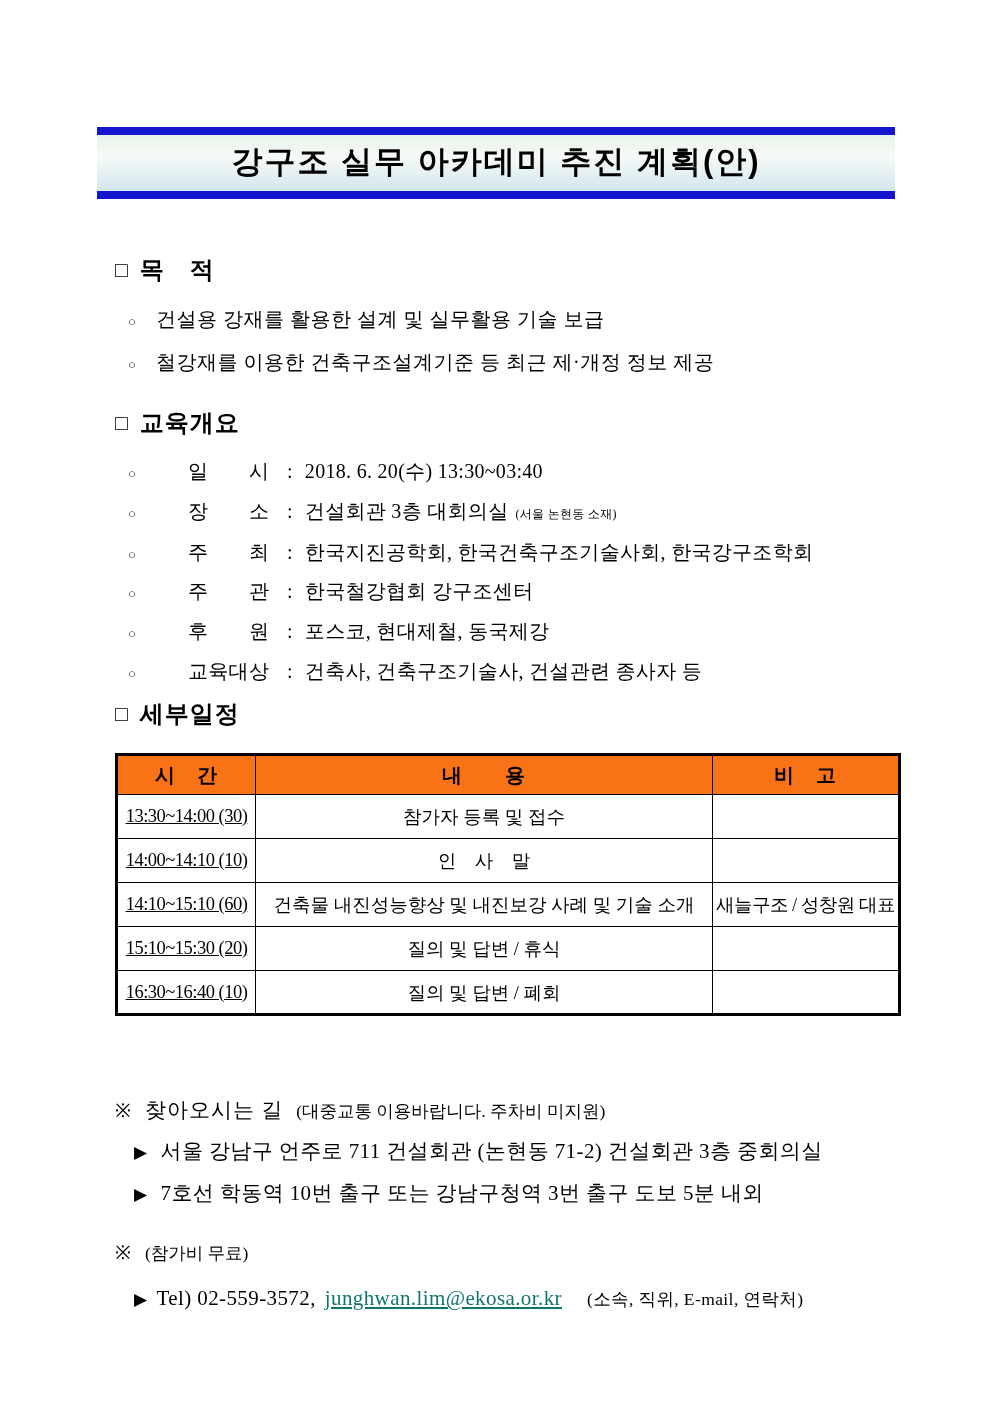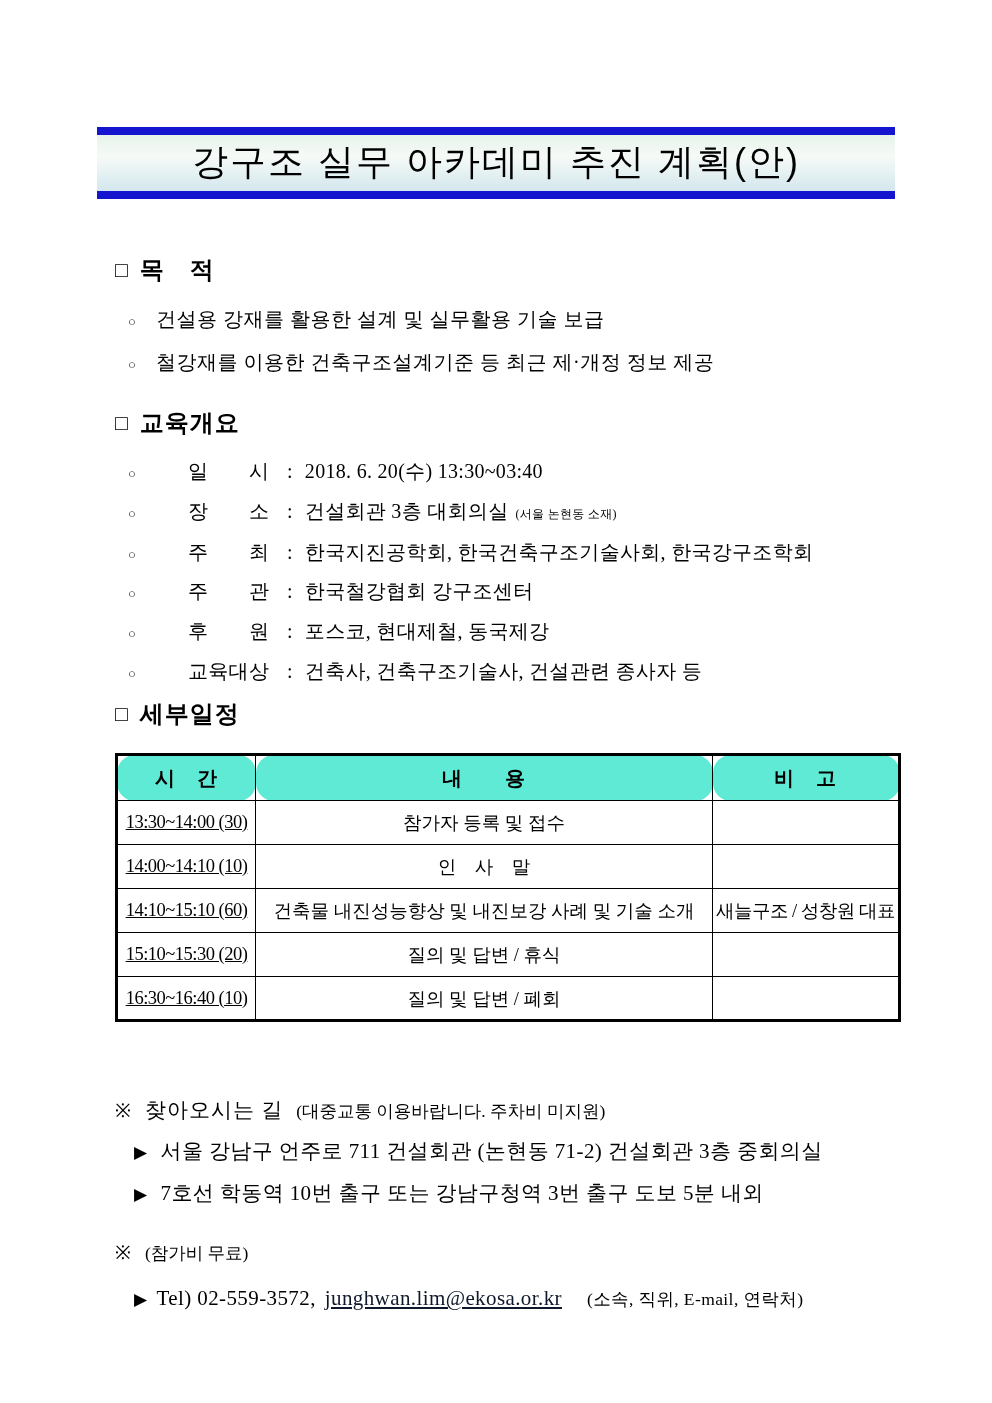--- a/index.html
+++ b/index.html
@@ -17,22 +17,22 @@
   .banner {
     position: absolute; left: 97px; top: 127px; width: 798px;
     border-top: 8px solid #1515cf;
     border-bottom: 8px solid #1515cf;
     background: linear-gradient(180deg, #e7f3ea 0%, #f6faf7 38%, #d3e7ee 100%);
     text-align: center;
     padding: 5px 0 7px 0;
   }
   .banner .title {
     font-family: "Liberation Sans", sans-serif;
-    font-weight: normal;
-    font-size: 36px;
+    font-weight: bold;
+    font-size: 31px;
     letter-spacing: 2px;
     line-height: 44px;
   }
 
   
   .sec { position: absolute; left: 115px; width: 790px; }
   .heading {
     display: flex; align-items: center; gap: 11px;
     font-family: "Liberation Sans", sans-serif;
     font-weight: bold; font-size: 24px; line-height: 32px;
@@ -67,24 +67,24 @@
     border-collapse: collapse;
     width: 786px;
     table-layout: fixed;
   }
   table.schedule th, table.schedule td {
     border: 1.5px solid #000;
     text-align: center; vertical-align: middle;
   }
   table.schedule { border: 3px solid #000; }
   table.schedule th {
-    background: #5eead4;
-    height: 46px;
+    background: #f97316;
+    height: 40px;
     font-size: 20px; font-weight: bold;
-    letter-spacing: 1px; white-space: pre; border-radius: 18px;
+    letter-spacing: 1px; white-space: pre;
   }
   table.schedule td { height: 44px; font-size: 18.5px; }
   .col-time  { width: 139px; }
   .col-note  { width: 187px; }
   td.c-time  { font-size: 16.5px; letter-spacing: -0.5px; text-decoration: underline; }
   td.c-content { white-space: pre; }
   td.c-note  { font-size: 16px; letter-spacing: -0.5px; }
 
   
   .note-block { position: absolute; left: 115px; width: 830px; }
@@ -96,21 +96,21 @@
   .ref-line .ref-note { font-size: 17.5px; letter-spacing: 0; }
   .arrow-line {
     display: flex; align-items: baseline; gap: 13px;
     padding-left: 19px;
     font-size: 21px; line-height: 41px; letter-spacing: 0.4px;
     white-space: nowrap;
   }
   .arrow-line .arrow { font-size: 17px; }
   .tel-line { gap: 9px; }
   .email {
-    color: #0f172a; text-decoration: underline; cursor: pointer;
+    color: #0f766e; text-decoration: underline; cursor: pointer;
     font-size: 21px;
   }
   .tel-suffix { font-size: 17.5px; margin-left: 16px; }
 </style>
 </head>
 <body>
 
 <div class="page">
 
   <div class="banner">

